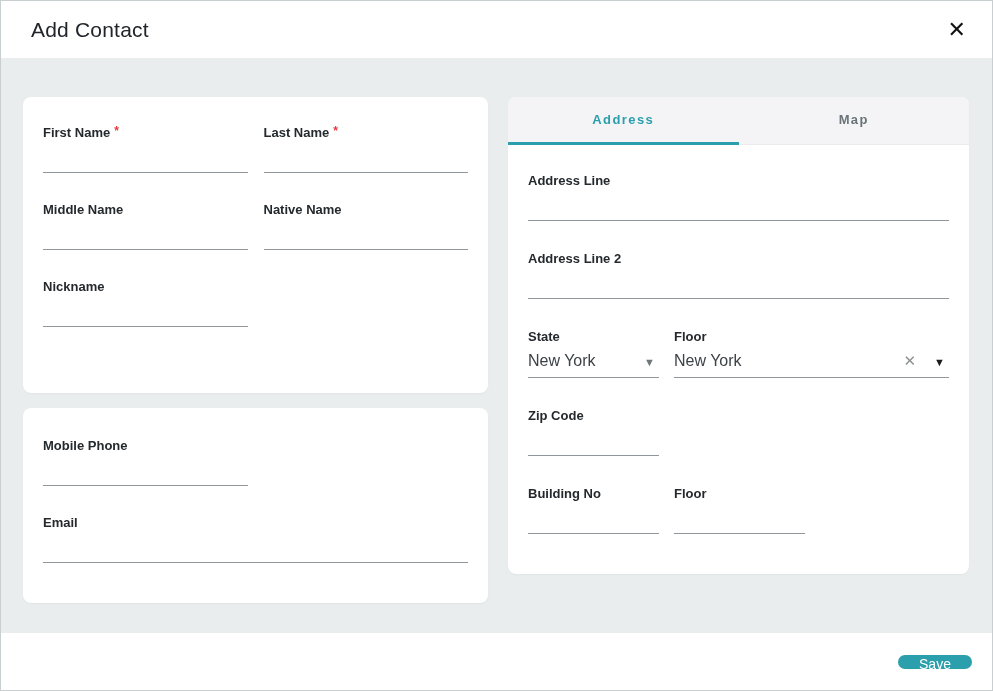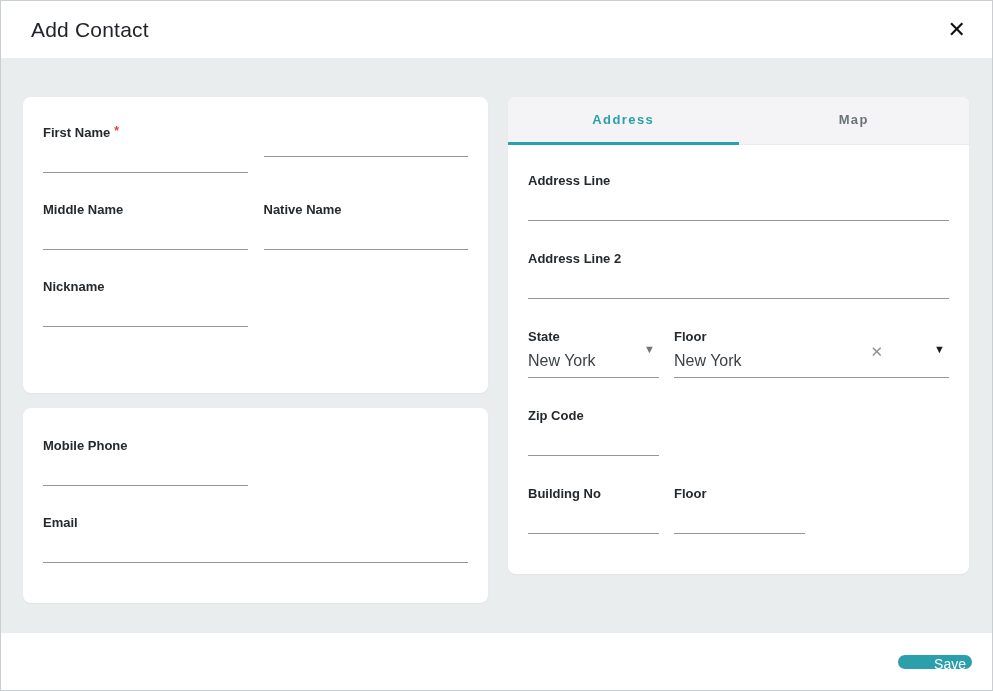--- a/index.html
+++ b/index.html
@@ -64,23 +64,22 @@
   .finput{
     display:block;width:100%;
     height:33px;box-sizing:border-box;
     border:none;border-bottom:1px solid #90979b;
     background:transparent;outline:none;
     font-family:"Liberation Sans", sans-serif;
     font-size:16px;color:#3c4246;
     padding:0;border-radius:0;
   }
   .input-wrap{
-    display:flex;align-items:flex-start;
+    display:flex;align-items:flex-end;
     border-bottom:1px solid #90979b;
-    gap:33px;
   }
   .input-wrap .finput{border-bottom:none;flex:1 1 auto;min-width:0;}
   .suffix-icon{
     flex:0 0 auto;
     line-height:1;user-select:none;cursor:pointer;
     padding:0 4px 9px 4px;
   }
   .caret{font-size:11px;color:#6f767a;}
   .caret.dark{color:#1c1c1c;}
   .clear{font-size:15px;color:#8b9093;margin-right:10px;}
@@ -138,21 +137,20 @@
     display:flex;align-items:center;justify-content:flex-end;
     padding:0 20px;box-sizing:border-box;
   }
   .save-btn{
     min-width:74px;height:14px;
     background:var(--accent);color:#fff;
     border:none;border-radius:14px;
     font-family:"Liberation Sans", sans-serif;
     font-size:14px;
     cursor:pointer;
-    text-align:right;
   }
 </style>
 </head>
 <body>
 
 <div class="dialog">
 
   <div class="dlg-header">
     <div class="dlg-title">Add Contact</div>
     <div class="close-btn">✕</div>
@@ -161,20 +159,21 @@
   <div class="dlg-content">
 
     <div class="col-left">
 
       <div class="card card-names">
         <div class="field">
           <label class="flabel"><span>First Name</span><span class="req">*</span></label>
           <input class="finput" type="text" value="" style="">
         </div>
         <div class="field">
+          <label class="flabel"><span>Last Name</span><span class="req">*</span></label>
           <input class="finput" type="text" value="" style="">
         </div>
         <div class="field">
           <label class="flabel">Middle Name</label>
           <input class="finput" type="text" value="" style="">
         </div>
         <div class="field">
           <label class="flabel">Native Name</label>
           <input class="finput" type="text" value="" style="">
         </div>

